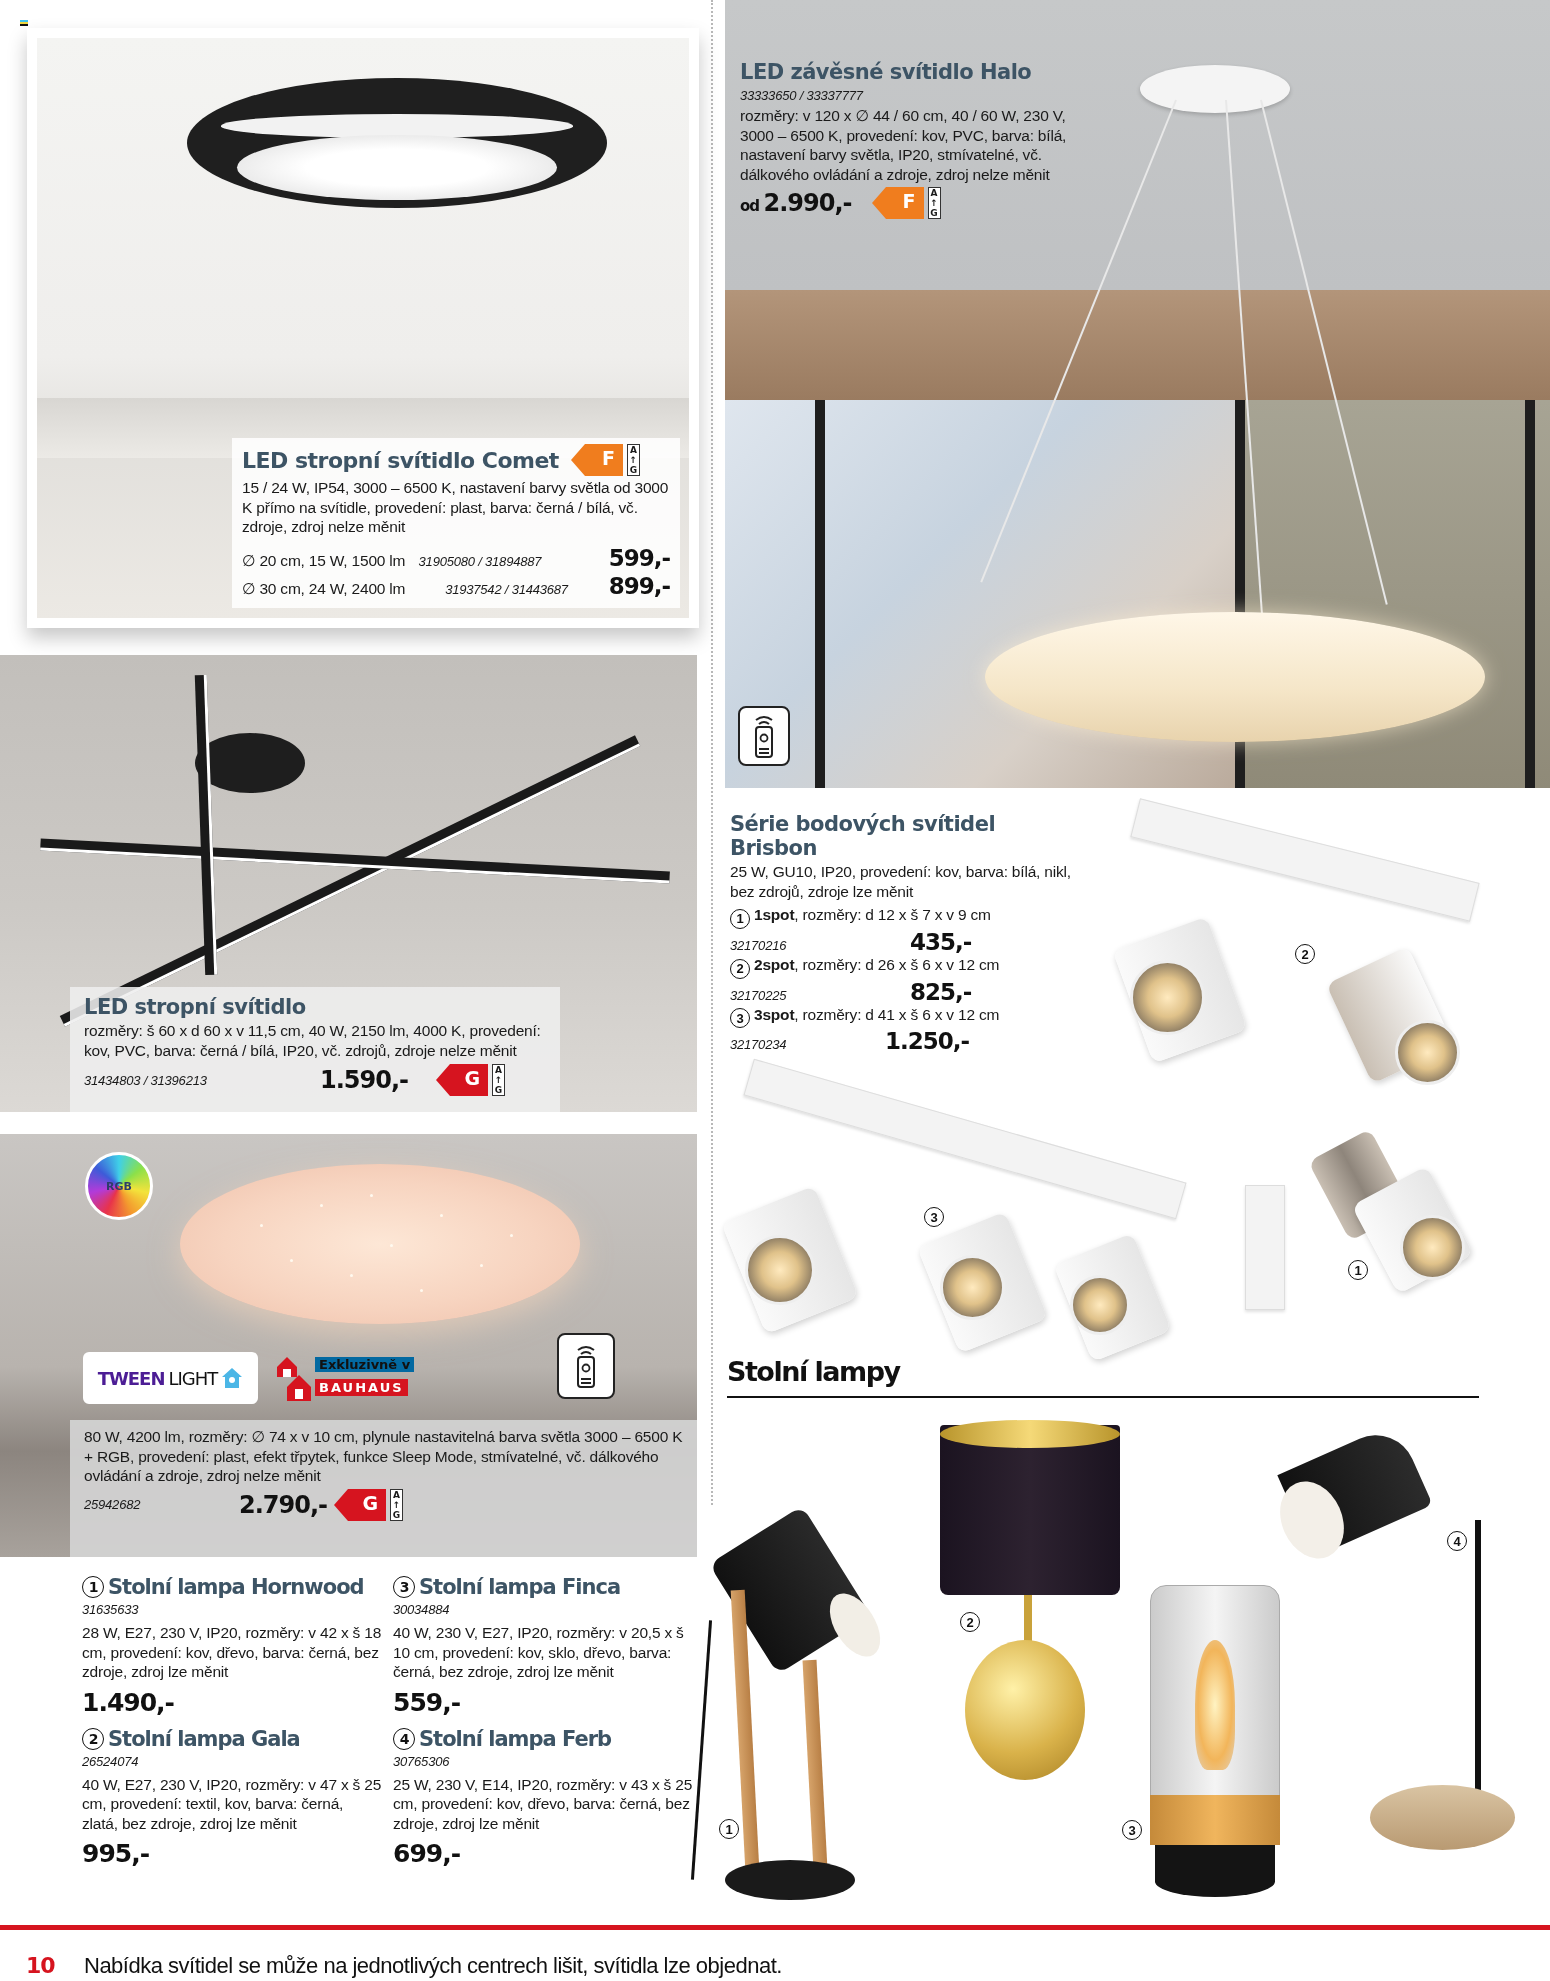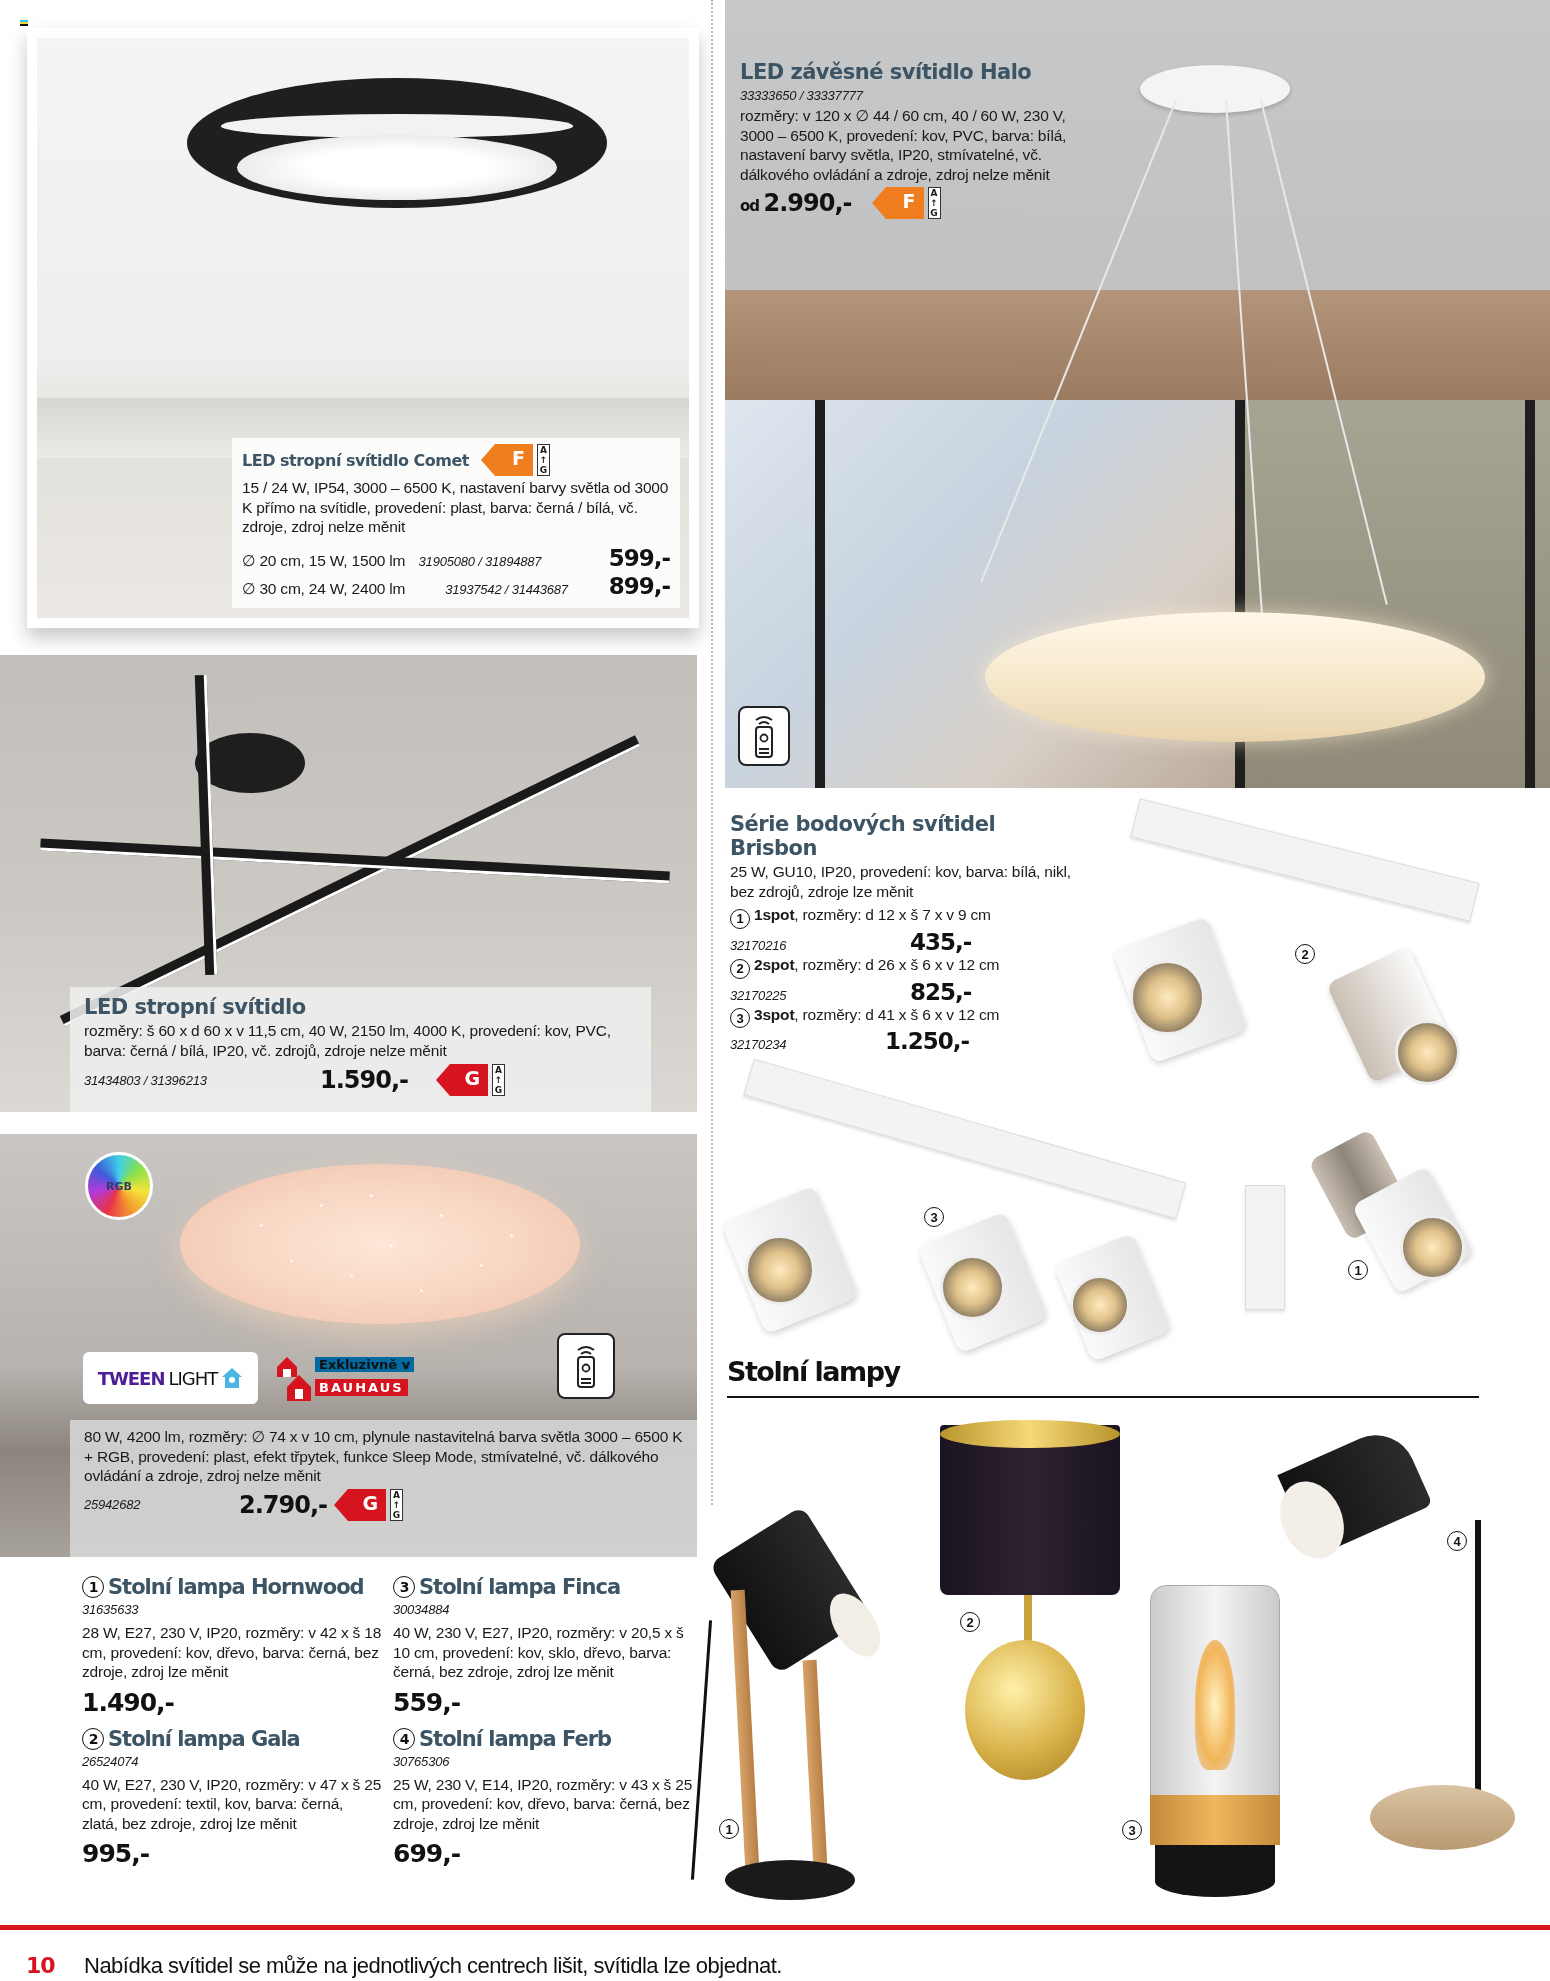--- a/index.html
+++ b/index.html
@@ -47,21 +47,21 @@
   .halo-mullion { top:400px; width:10px; height:388px; background:#1e1e1e; }
   .halo-canopy { left:415px; top:65px; width:150px; height:48px; border-radius:50%; background:#f4f4f4; box-shadow: 0 2px 4px rgba(0,0,0,0.2); }
   .halo-wire { top:100px; width:2px; background:#e8e8e8; transform-origin: top; }
   .halo-ring { left:260px; top:612px; width:500px; height:130px; border-radius:50%; background: linear-gradient(180deg,#fff7e8 0%,#f5e6c8 60%,#e8d3ad 100%); box-shadow: 0 0 20px rgba(255,240,210,0.6); }
   .halo-info { left: 730px; top: 60px; width: 380px; padding: 0 10px; }
 
   .remote-badge { width: 52px; height: 60px; border: 2px solid #222; border-radius: 8px; background: #fff; display:flex; align-items:center; justify-content:center; }
 
   
   .cross-photo { left: 0; top: 655px; width: 697px; height: 457px; background: linear-gradient(180deg,#c2bfbb 0%,#ccc9c5 55%,#dcd9d5 100%); overflow:hidden; }
-  .cross-info { left: 70px; top: 987px; width: 581px; height: 125px; padding: 8px 14px; background: rgba(238,238,238,0.88); }
+  .cross-info { left: 70px; top: 987px; width: 490px; height: 125px; padding: 8px 14px; background: rgba(238,238,238,0.88); }
 
   
   .star-photo { left: 0; top: 1134px; width: 697px; height: 423px; background: linear-gradient(180deg,#c9c6c3 0%,#b8b3ae 55%,#8c857f 75%,#a8a29c 100%); overflow:hidden; }
   .star-disc { left: 180px; top: 30px; width: 400px; height: 160px; border-radius: 50%; background: radial-gradient(ellipse at center,#fde7d6 0%,#f7d4c0 55%,#eec0aa 100%); box-shadow: 0 10px 30px rgba(255,220,190,0.5); }
   .star-dot { position:absolute; width:3px; height:3px; border-radius:50%; background:#fffaf0; }
   .rgb-badge { left: 85px; top: 1152px; width: 68px; height: 68px; border-radius: 50%; border: 3px solid #fff; background: conic-gradient(#3fd0e8, #8be04a, #f3e33b, #f39a2e, #e8334a, #b23bd9, #3d5bd8, #3fd0e8); display:flex; align-items:center; justify-content:center; }
   .rgb-badge span { font-family:"DejaVu Sans",sans-serif; font-weight:bold; font-size:11px; color:#2c3e6a; }
   .tween-logo { left: 83px; top: 1352px; width: 175px; height: 52px; background:#fff; border-radius: 6px; display:flex; align-items:center; justify-content:center; gap:4px; }
   .tween-logo .t1 { font-family:"DejaVu Sans",sans-serif; font-weight:bold; font-size:18px; letter-spacing:-1px; color:#4c1d95; }
   .tween-logo .t2 { font-family:"DejaVu Sans",sans-serif; font-size:18px; letter-spacing:-1px; color:#111; }
@@ -111,21 +111,21 @@
     <div class="abs comet-wall"></div>
     <div class="abs comet-lamp">
       <div class="outer"></div>
         <div class="ring"></div>
         <div class="inner"></div>
     </div>
   </div>
 </div>
 <div class="abs info-box comet-info">
   <div style="display:flex;align-items:center;gap:12px;">
-    <h2 class="ptitle" style="font-size:16px;">LED stropní svítidlo Comet</h2>
+    <h2 class="ptitle" style="font-size:22px;">LED stropní svítidlo Comet</h2>
     <span class="elabel">
       <span class="arrow">
           <svg width="52" height="32">
             <polygon points="0,16 14,0 52,0 52,32 14,32" fill="#f07d1e"></polygon>
           </svg>
           <span>F</span>
         </span>
       <span class="scale"><span>A</span><br><span>↑</span><br><span>G</span></span>
     </span>
   </div>

